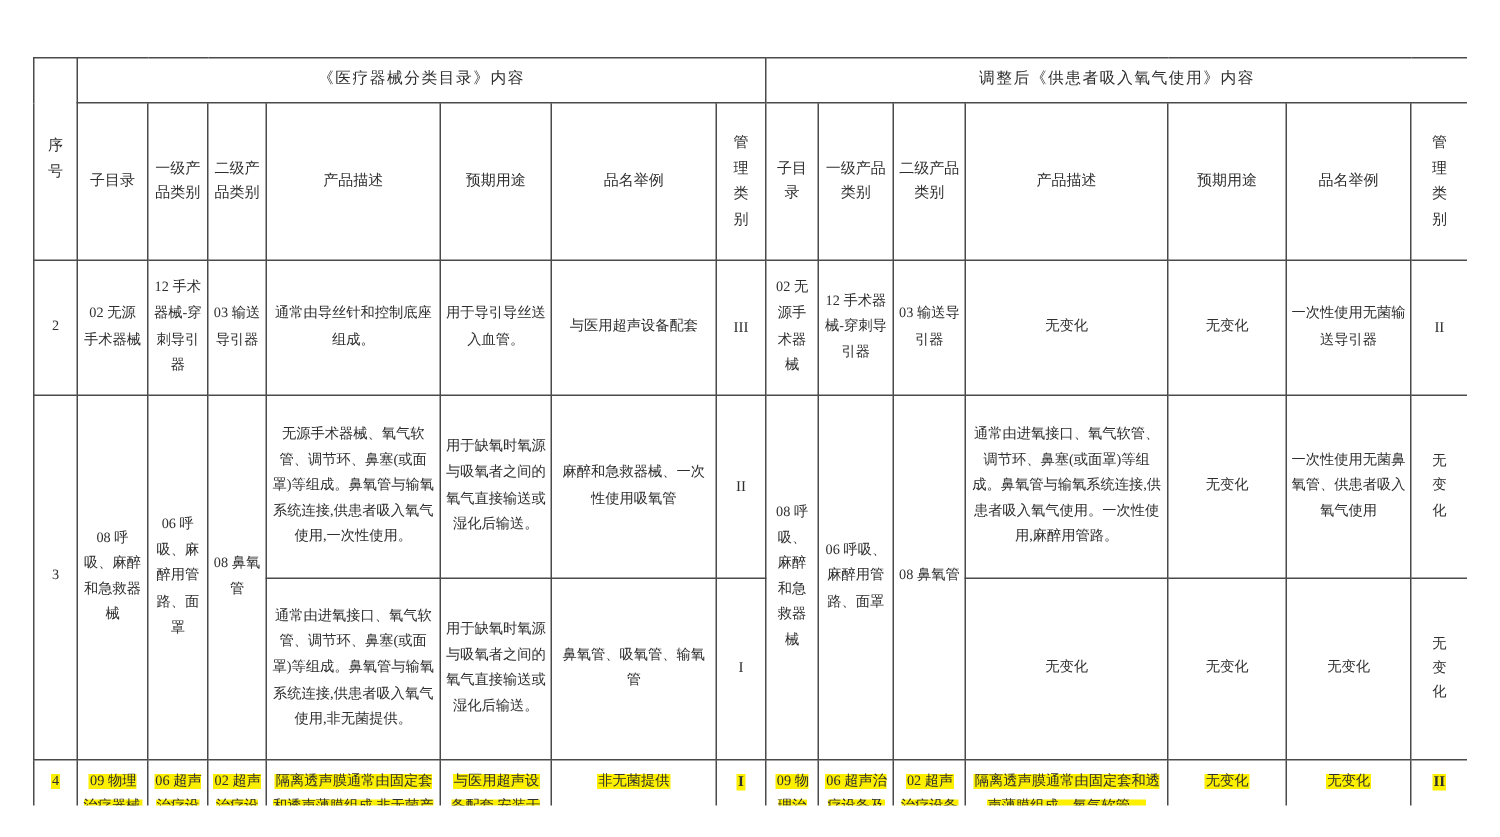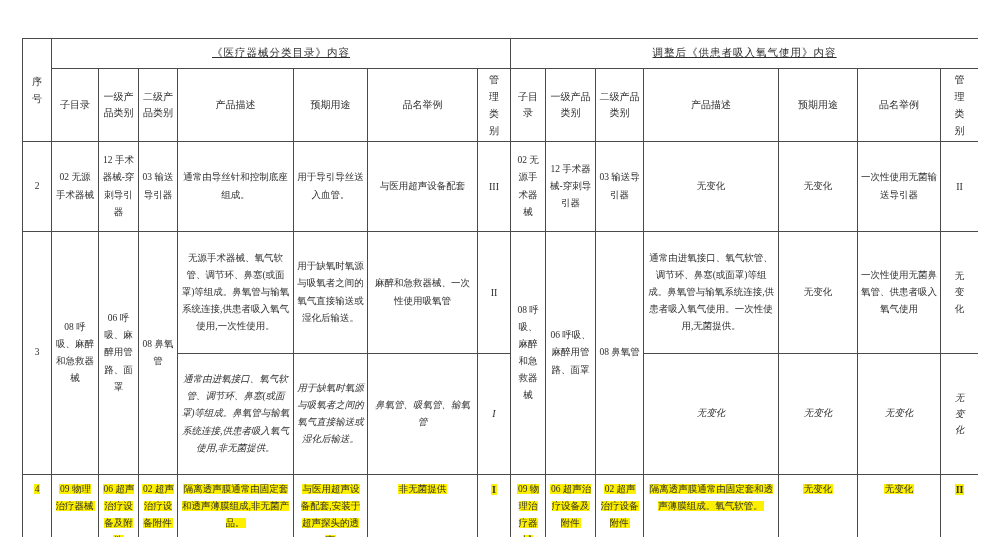--- a/index.html
+++ b/index.html
@@ -23,28 +23,28 @@
   }
   td{
     border:1px solid var(--border);
     text-align:center;vertical-align:middle;
     font-size:9.5px;line-height:1.8;
     padding:2px 3px;
     word-break:break-all;
     overflow:hidden;
   }
   .th{font-size:10px;line-height:1.6;}
-  .title{font-size:10.5px;letter-spacing:1px;text-decoration:underline;}
-  .v{width:1.15em;margin:0 auto;line-height:1.7;}
+  .title{font-size:10.5px;letter-spacing:1px;}
+  .v{width:1.15em;margin:16px auto;line-height:1.7;}
   .cls{font-size:10px;}
   .rh-title{height:30px;}
   .rh-cols{height:57px;}
   .rh-r2{height:90px;}
   .rh-r3a{height:122px;}
-  .rh-r3b{height:121px;font-style:italic;}
+  .rh-r3b{height:121px;}
   .rh-r4{height:170px;}
   .rh-r4 td{vertical-align:top;padding-top:6px;}
   .hl{background:var(--hl);padding:0 1px;}
   .rh-r4 .cls .hl{font-weight:bold;}
 </style>
 </head>
 <body>
 
 <div class="table-wrap">
 <table>
@@ -119,21 +119,21 @@
     <td rowspan="2">08 呼吸、麻醉和急救器械</td>
     <td rowspan="2">06 呼吸、麻醉用管路、面罩</td>
     <td rowspan="2">08 鼻氧管</td>
     <td>无源手术器械、氧气软管、调节环、鼻塞(或面罩)等组成。鼻氧管与输氧系统连接,供患者吸入氧气使用,一次性使用。</td>
     <td>用于缺氧时氧源与吸氧者之间的氧气直接输送或湿化后输送。</td>
     <td>麻醉和急救器械、一次性使用吸氧管</td>
     <td class="cls">II</td>
     <td rowspan="2">08 呼吸、麻醉和急救器械</td>
     <td rowspan="2">06 呼吸、麻醉用管路、面罩</td>
     <td rowspan="2">08 鼻氧管</td>
-    <td>通常由进氧接口、氧气软管、调节环、鼻塞(或面罩)等组成。鼻氧管与输氧系统连接,供患者吸入氧气使用。一次性使用,无菌提供。</td>
+    <td>通常由进氧接口、氧气软管、调节环、鼻塞(或面罩)等组成。鼻氧管与输氧系统连接,供患者吸入氧气使用。一次性使用,麻醉用管路。</td>
     <td>无变化</td>
     <td>一次性使用无菌鼻氧管、供患者吸入氧气使用</td>
     <td>
             <div class="v">无变化</div>
           </td>
   </tr>
 
   <tr class="rh-r3b">
     <td>通常由进氧接口、氧气软管、调节环、鼻塞(或面罩)等组成。鼻氧管与输氧系统连接,供患者吸入氧气使用,非无菌提供。</td>
     <td>用于缺氧时氧源与吸氧者之间的氧气直接输送或湿化后输送。</td>

